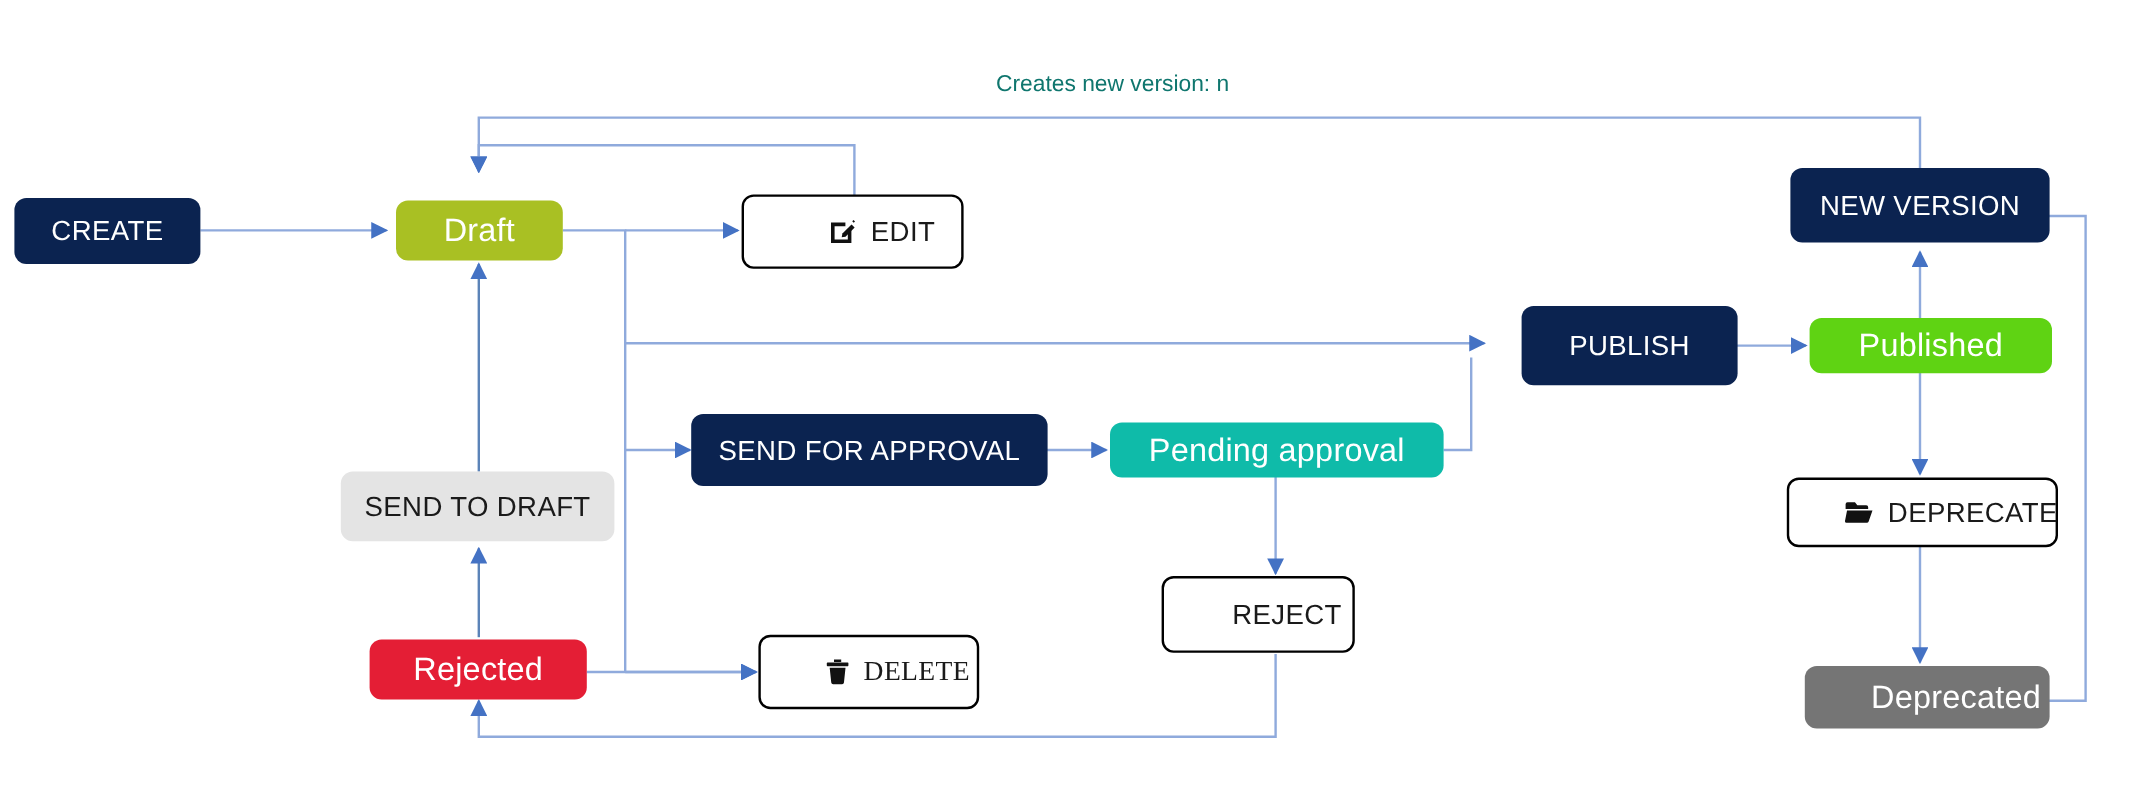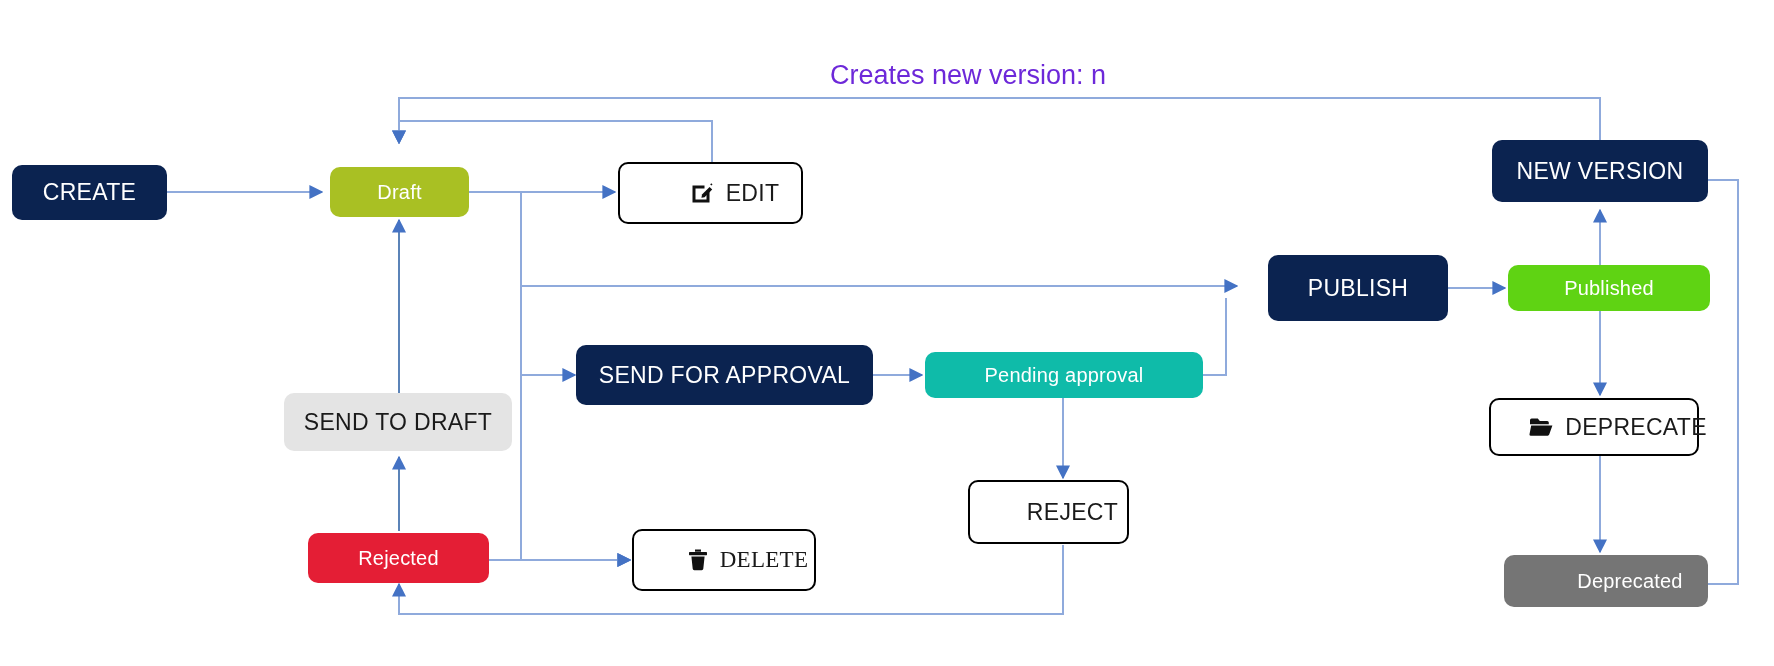--- a/index.html
+++ b/index.html
@@ -44,21 +44,21 @@
     justify-content: center;
     border-radius: 10px;
     white-space: nowrap;
   }
   .node-label {
     display: inline-block;
   }
   
   .state {
     color: #ffffff;
-    font-size: 20px;
+    font-size: 27px;
     font-weight: 400;
     letter-spacing: 0.2px;
   }
   
   .action-primary {
     background: #0B2350;
     color: #ffffff;
     font-size: 23px;
     font-weight: 400;
     letter-spacing: 0.3px;
@@ -83,22 +83,22 @@
   }
   .icon-slot {
     display: inline-flex;
     align-items: center;
     justify-content: center;
     margin-right: 12px;
     line-height: 0;
   }
   .edge-label {
     position: absolute;
-    color: #6d28d9;
-    font-size: 27px;
+    color: #0f766e;
+    font-size: 19px;
     white-space: nowrap;
   }
 </style>
 </head>
 <body>
 
 <div id="diagram-root">
 
   <svg class="canvas" viewBox="0 0 1774 666" xmlns="http://www.w3.org/2000/svg">
     <defs>
@@ -208,21 +208,21 @@
         <path d="M3.4 8.4 h13.2 l-1.3 12.4 a1.6 1.6 0 0 1 -1.6 1.4 h-7.4 a1.6 1.6 0 0 1 -1.6 -1.4 z" fill="#111"></path>
       </svg>
     </span>
     <span class="node-label">DELETE</span>
   </div>
 
   <div class="node-box action-primary" style="left:1492px; top:140px; width:216px; height:62px;">
     <span class="node-label">NEW VERSION</span>
   </div>
 
-  <div class="node-box action-outline" style="left:1489px; top:398px; width:210px; height:58px;">
+  <div class="node-box action-outline" style="left:1489px; top:398px; width:226px; height:58px;">
     <span class="icon-slot">
       <svg width="24" height="20" viewBox="0 0 24 20" xmlns="http://www.w3.org/2000/svg">
         <path d="M1 3.2 a1.6 1.6 0 0 1 1.6 -1.6 h6.2 l2 2.4 h7.4 a1.6 1.6 0 0 1 1.6 1.6 v1.6 h-18.8 z" fill="#111"></path>
         <path d="M2.2 8.4 h21.2 l-3.2 9.2 a1.6 1.6 0 0 1 -1.5 1.1 h-17.1 a1.2 1.2 0 0 1 -1.1 -1.5 z" fill="#111"></path>
       </svg>
     </span>
     <span class="node-label">DEPRECATE</span>
   </div>
 
   <div class="node-box state" style="left:1504px; top:555px; width:204px; height:52px; background:#757575;padding-left:48px;">

